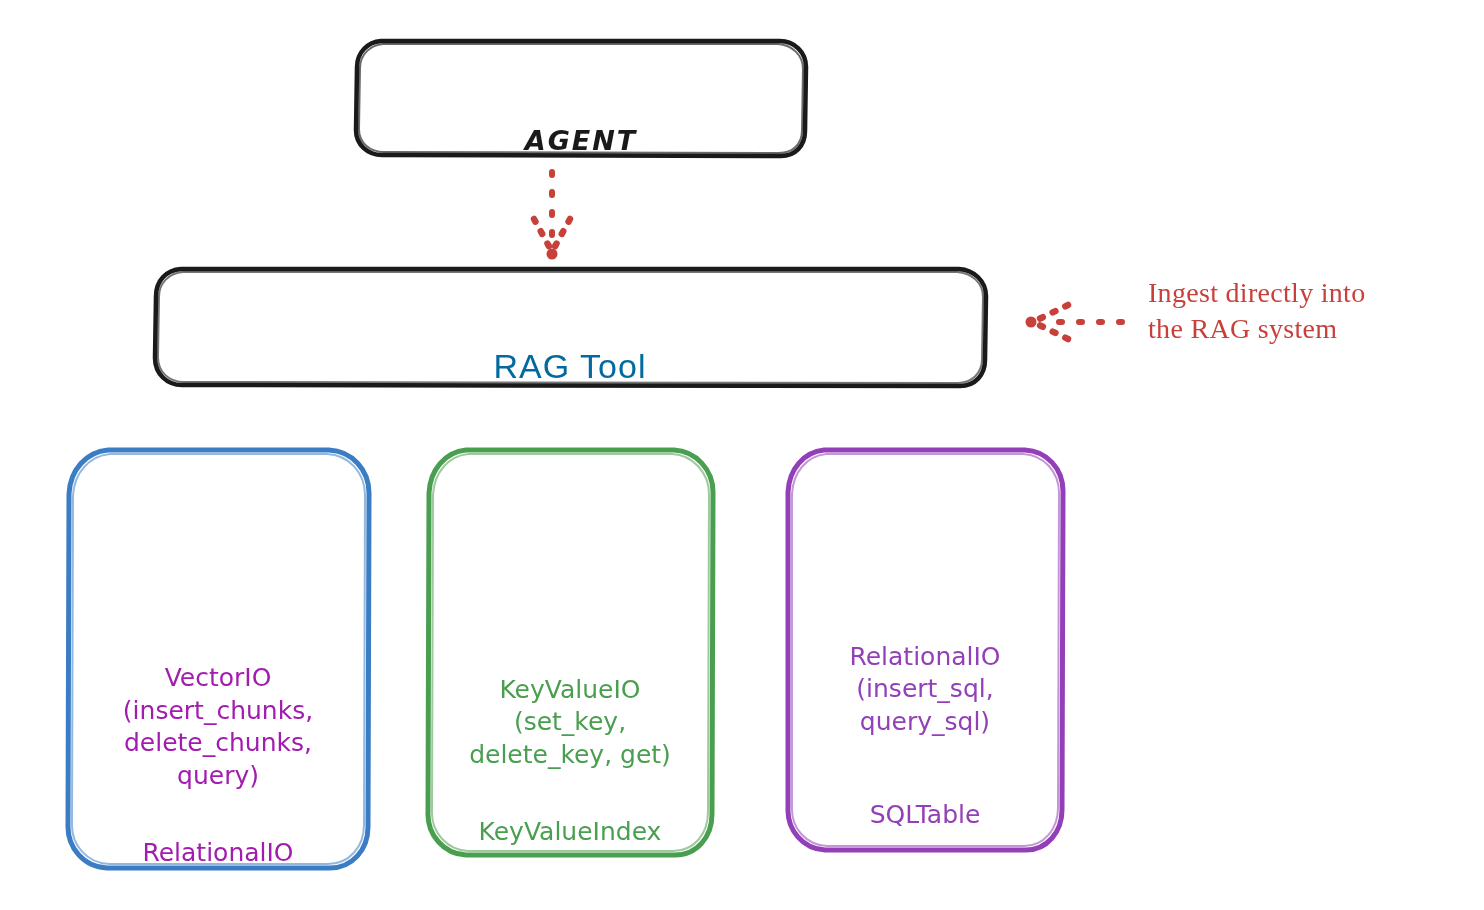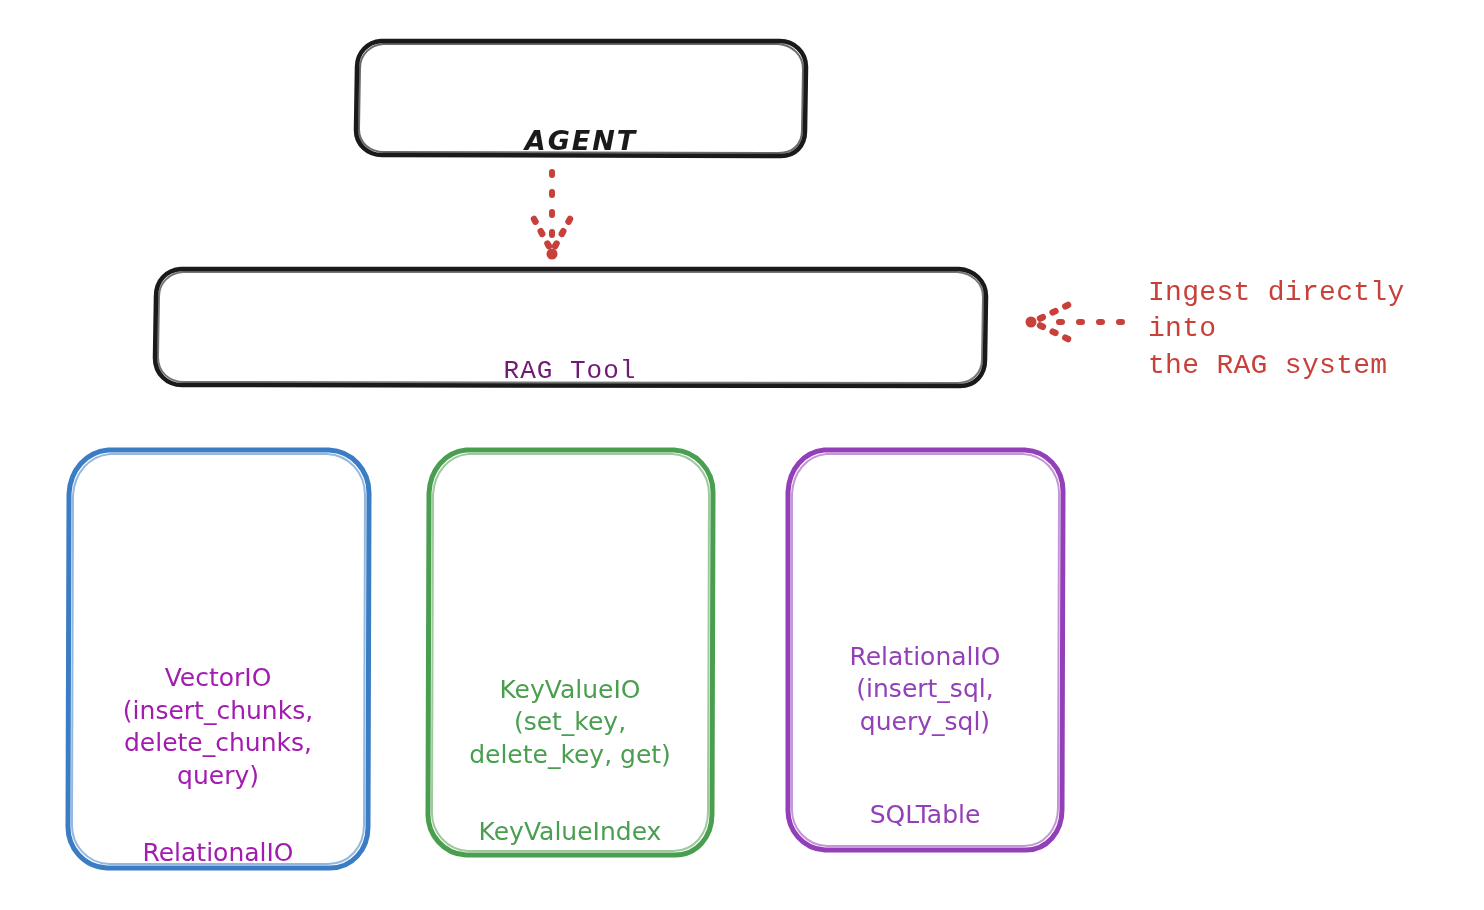--- a/index.html
+++ b/index.html
@@ -47,25 +47,25 @@
     color: #1a1a1a;
   }
   
   #rag-box {
     left: 155px;
     top: 268px;
     width: 830px;
     height: 118px;
   }
   #rag-label {
-    font-family: Liberation Mono, monospace;
-    font-size: 26px;
+    font-family: Liberation Sans, sans-serif;
+    font-size: 34px;
     font-weight: 500;
     letter-spacing: 1px;
-    color: #701a75;
+    color: #0369a1;
   }
   
   #vector-box {
     left: 68px;
     top: 439px;
     width: 300px;
     height: 452px;
     color: #a21caf;
   }
   #keyvalue-box {
@@ -110,21 +110,21 @@
   #keyvalue-box .provider-body { transform: translateY(-10px); }
   #relational-box .provider-body { transform: translateY(-22px); gap: 16px; }
 
   
   #ingest-note {
     position: absolute;
     left: 1148px;
     top: 275px;
     width: 330px;
     color: #c8403a;
-    font-family: Liberation Mono, monospace;
+    font-family: Liberation Serif, serif;
     font-size: 28px;
     font-weight: 500;
     line-height: 1.30;
     white-space: pre-line;
     letter-spacing: 0.3px;
   }
 </style>
 </head>
 <body>
 

